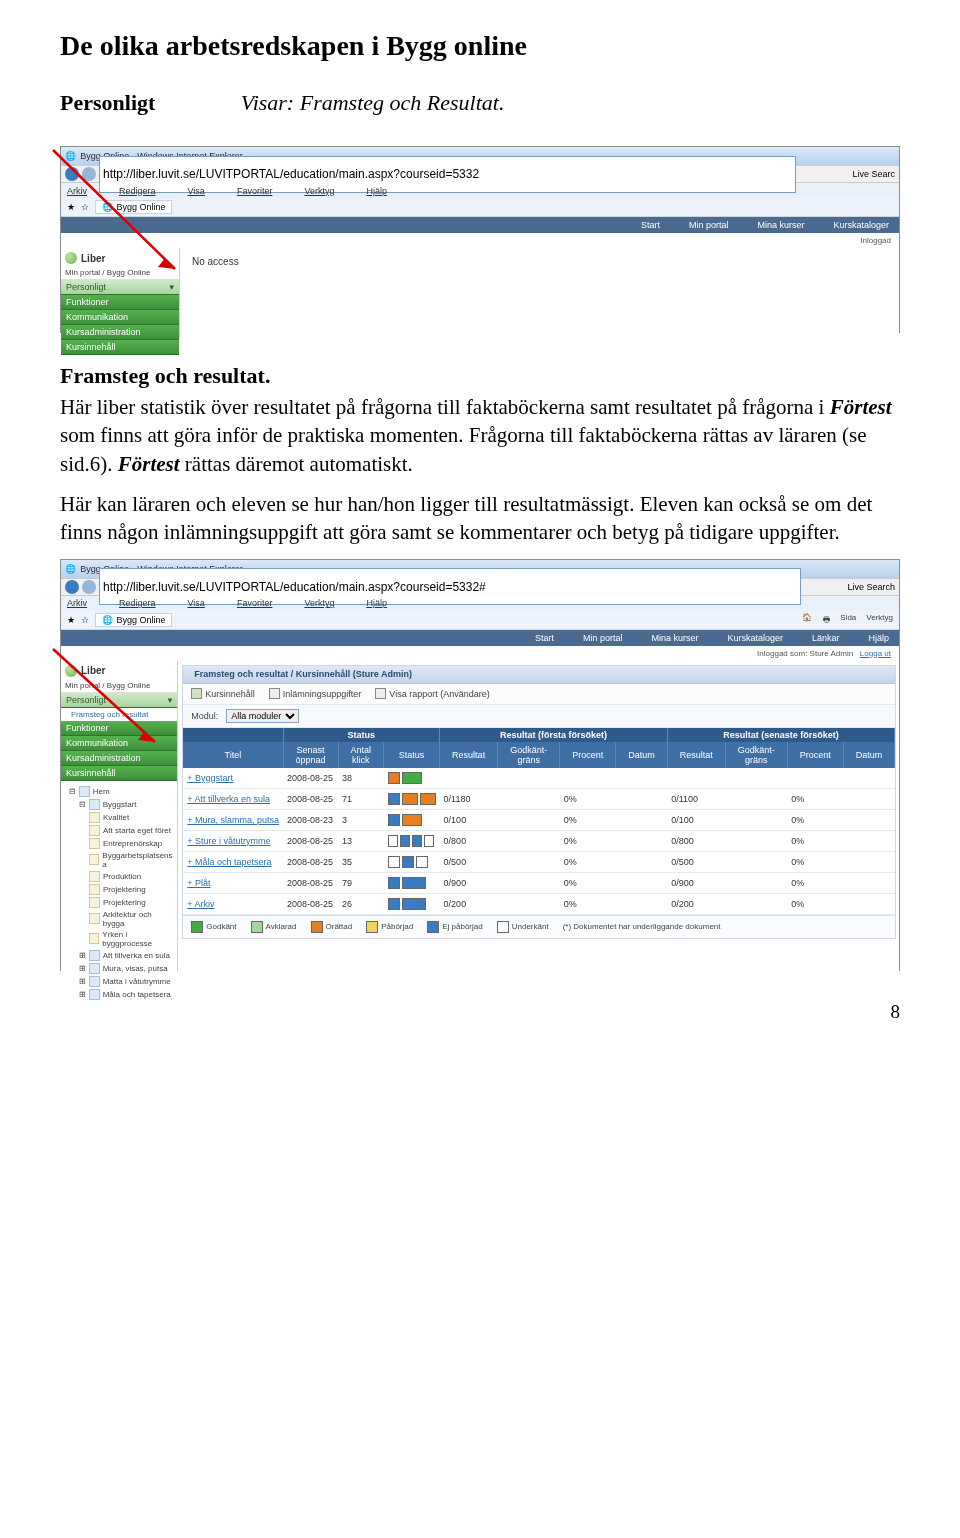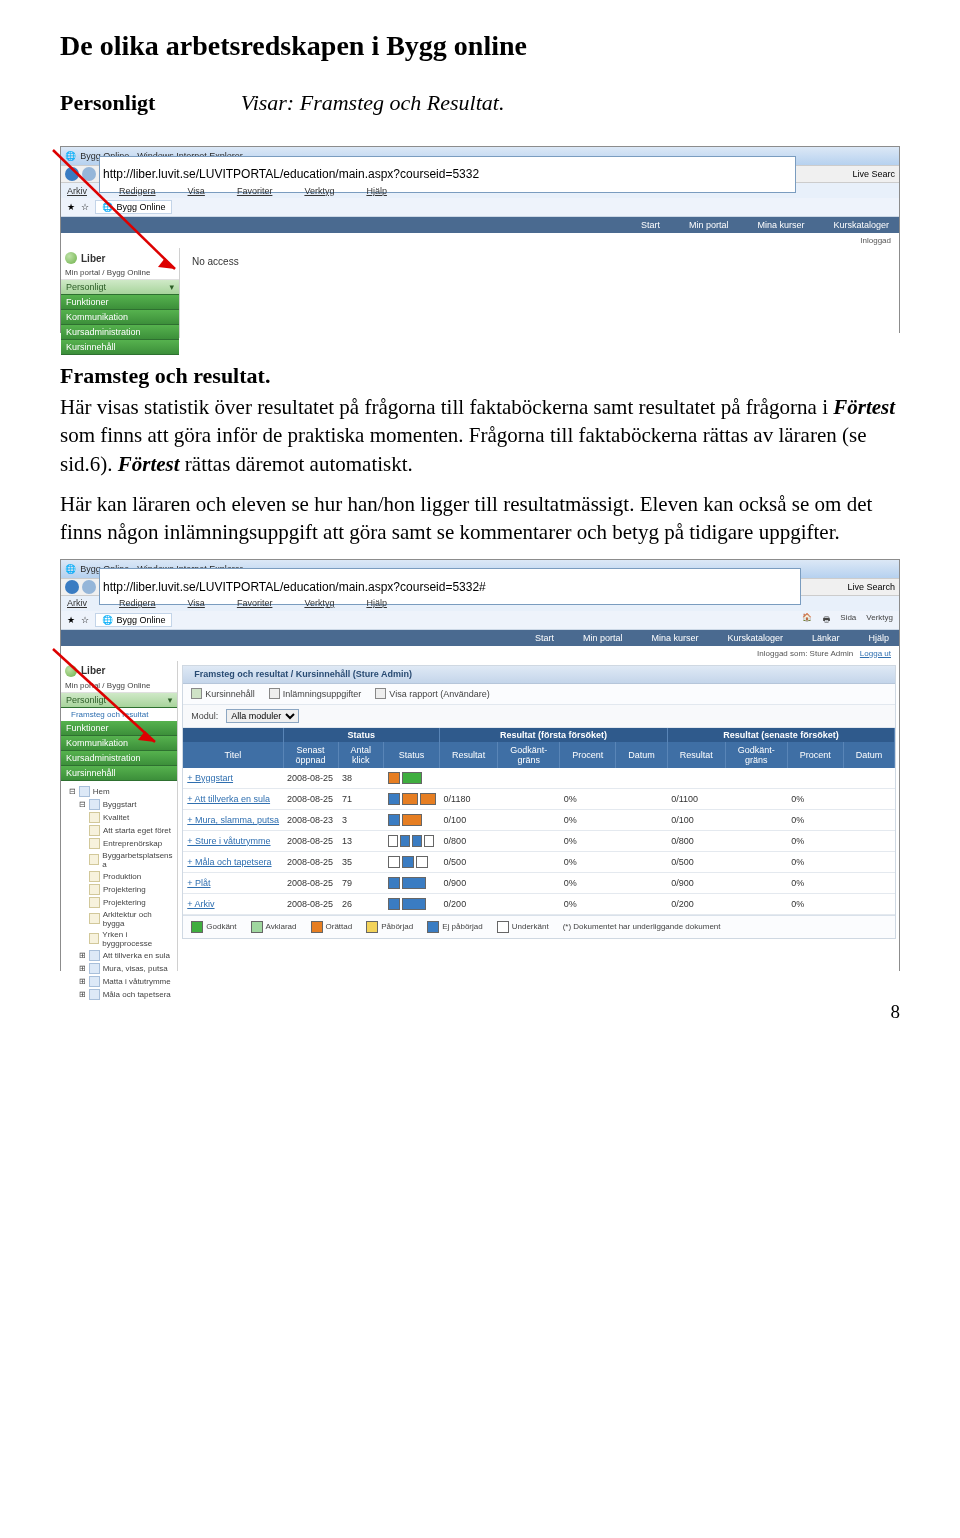--- a/index.html
+++ b/index.html
@@ -346,21 +346,21 @@
       <div class="ss-menuitem">Kursadministration</div>
       <div class="ss-menuitem">Kursinnehåll</div>
     </div>
     <div class="ss-main">No access</div>
   </div>
 </div>
 
 <h2 class="section">Framsteg och resultat.</h2>
 <div class="body-text">
   <p>
-    <span>Här visas statistik över resultatet på frågorna till</span>
+    <span>Här liber statistik över resultatet på frågorna till</span>
     <span>faktaböckerna samt resultatet på frågorna i </span><span class="bi">Förtest</span><span> som finns att göra inför de praktiska momenten. Frågorna till faktaböckerna rättas av läraren (se sid.6). </span><span class="bi">Förtest</span><span> rättas däremot automatiskt.</span>
   </p>
   <p>Här kan läraren och eleven se hur han/hon ligger till resultatmässigt. Eleven kan också se om det finns någon inlämningsuppgift att göra samt se kommentarer och betyg på tidigare uppgifter.</p>
 </div>
 
 <div class="screenshot" style="height:410px">
   <div class="arrow-red" style="left:-16px; top:84px">
     <svg width="120" height="110">
         <line x1="8" y1="5" x2="110" y2="98" stroke="#d00" stroke-width="2.5"></line>
         <polygon points="110,98 100,87 93,96" fill="#d00"></polygon>

